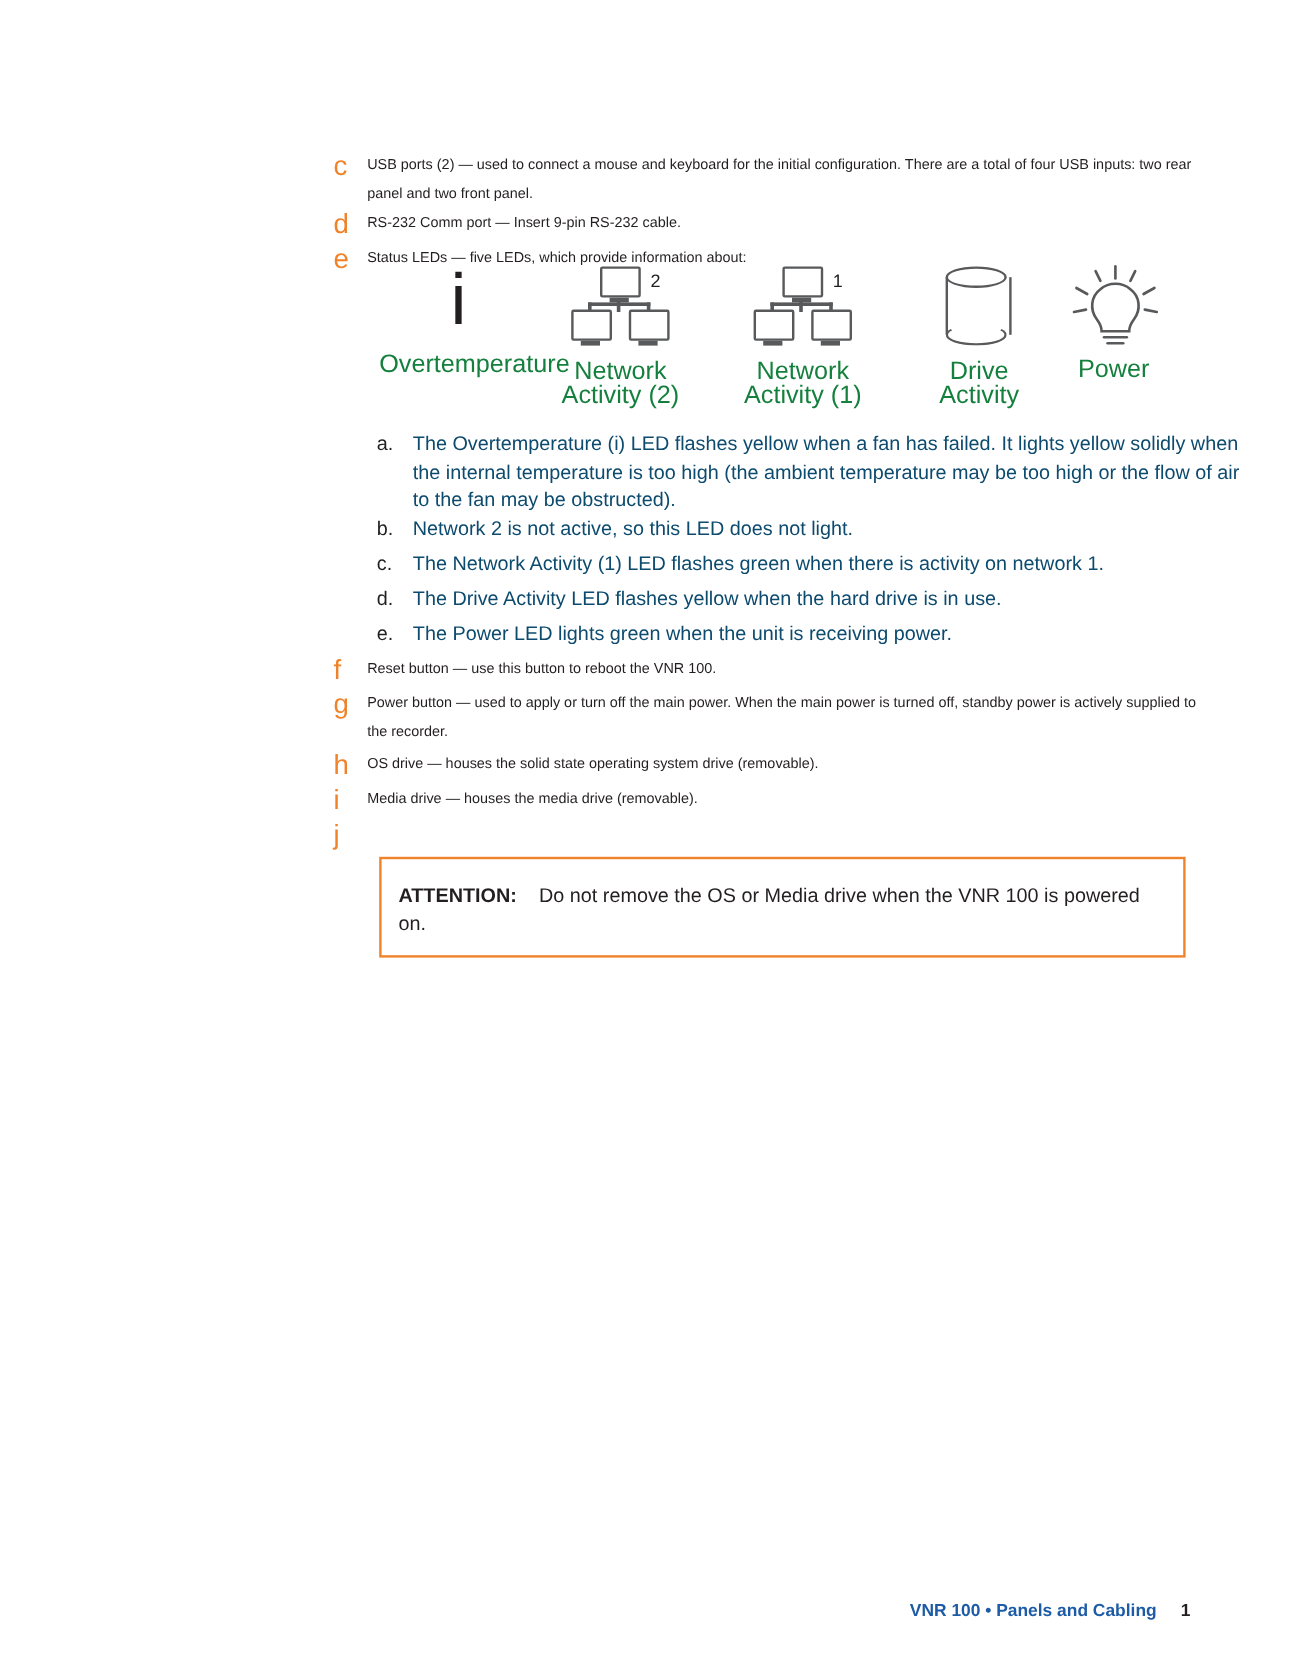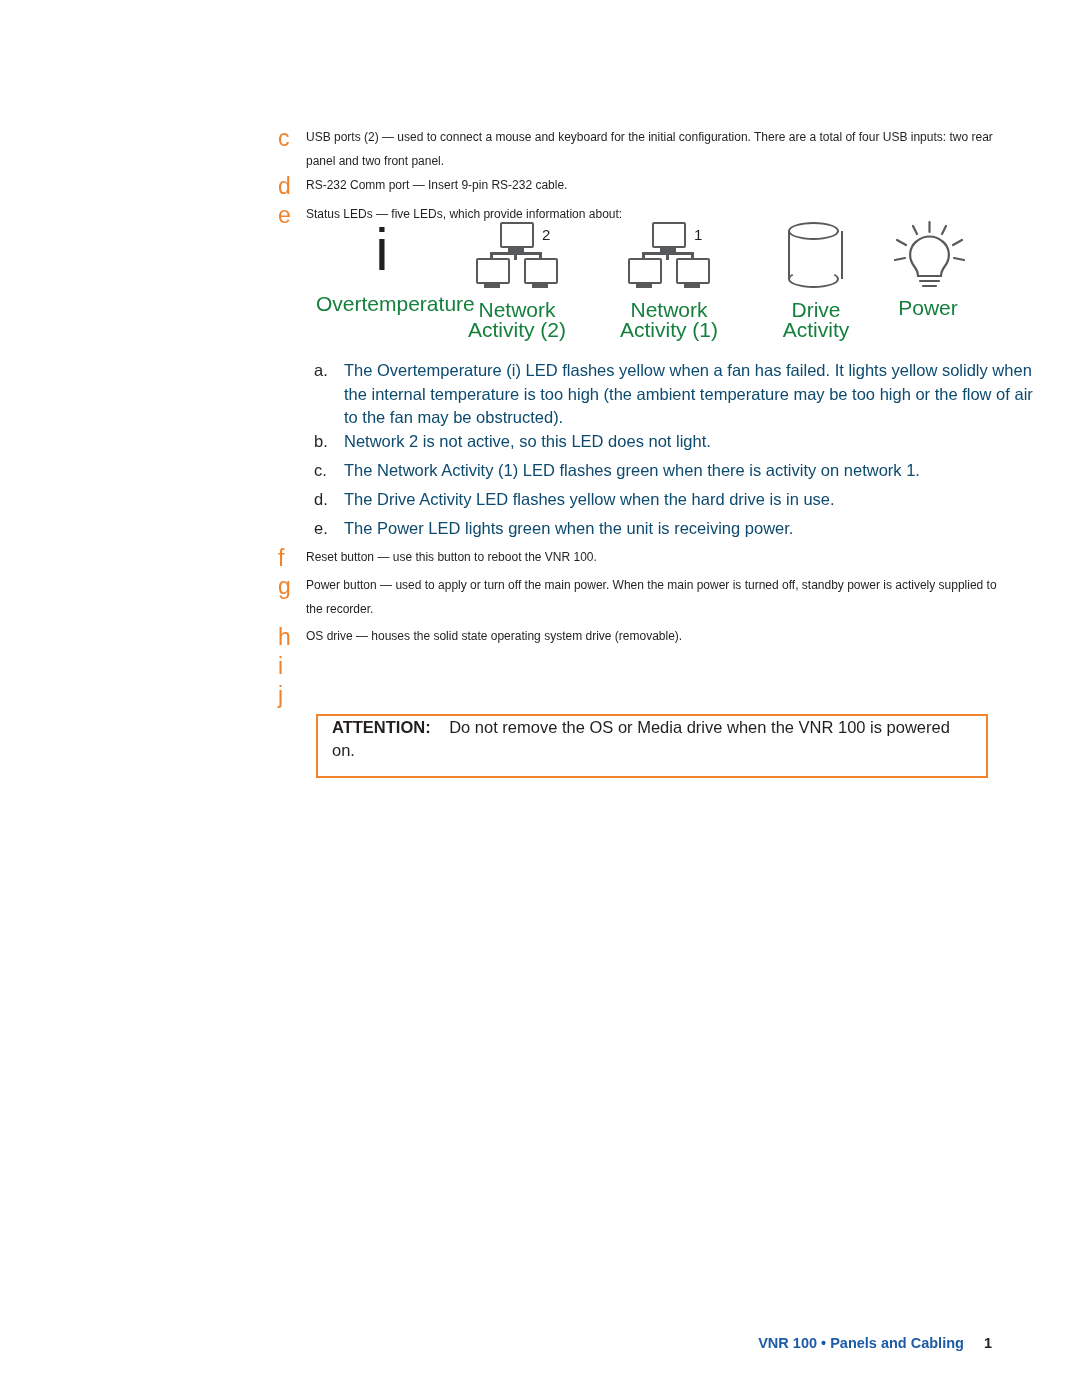--- a/index.html
+++ b/index.html
@@ -194,21 +194,21 @@
   .bulb svg { position: absolute; left: 0; top: 0; }
 
   
   .attention {
     position: absolute;
     left: 316px;
     top: 714px;
     width: 672px;
     border: 2px solid #f0832a;
     box-sizing: border-box;
-    padding: 0 14px 14px 14px;
+    padding: 20px 14px 14px 14px;
   }
   .attention .att-label {
     font-weight: bold;
     font-size: 16.5px;
     color: #231f20;
   }
   .attention .att-text {
     font-size: 16.5px;
     line-height: 23px;
     color: #231f20;
@@ -359,20 +359,21 @@
     <div class="body-text">Power button — used to apply or turn off the main power. When the main power is turned off, standby power is actively supplied to the recorder.</div>
   </div>
 
   <div class="item-row" style="left:278px; top:625px; width:720px;">
     <div class="marker">h</div>
     <div class="body-text">OS drive — houses the solid state operating system drive (removable).</div>
   </div>
 
   <div class="item-row" style="left:278px; top:654px; width:720px;">
     <div class="marker">i</div>
+    <div class="body-text">Media drive — houses the media drive (removable).</div>
   </div>
 
   <div class="item-row" style="left:278px; top:683px; width:720px;">
     <div class="marker">j</div>
   </div>
 
   <div class="attention">
     <span class="att-label">ATTENTION:</span>
     <span class="att-text" style="margin-left:14px;">Do not remove the OS or Media drive when the VNR 100 is powered on.</span>
   </div>

